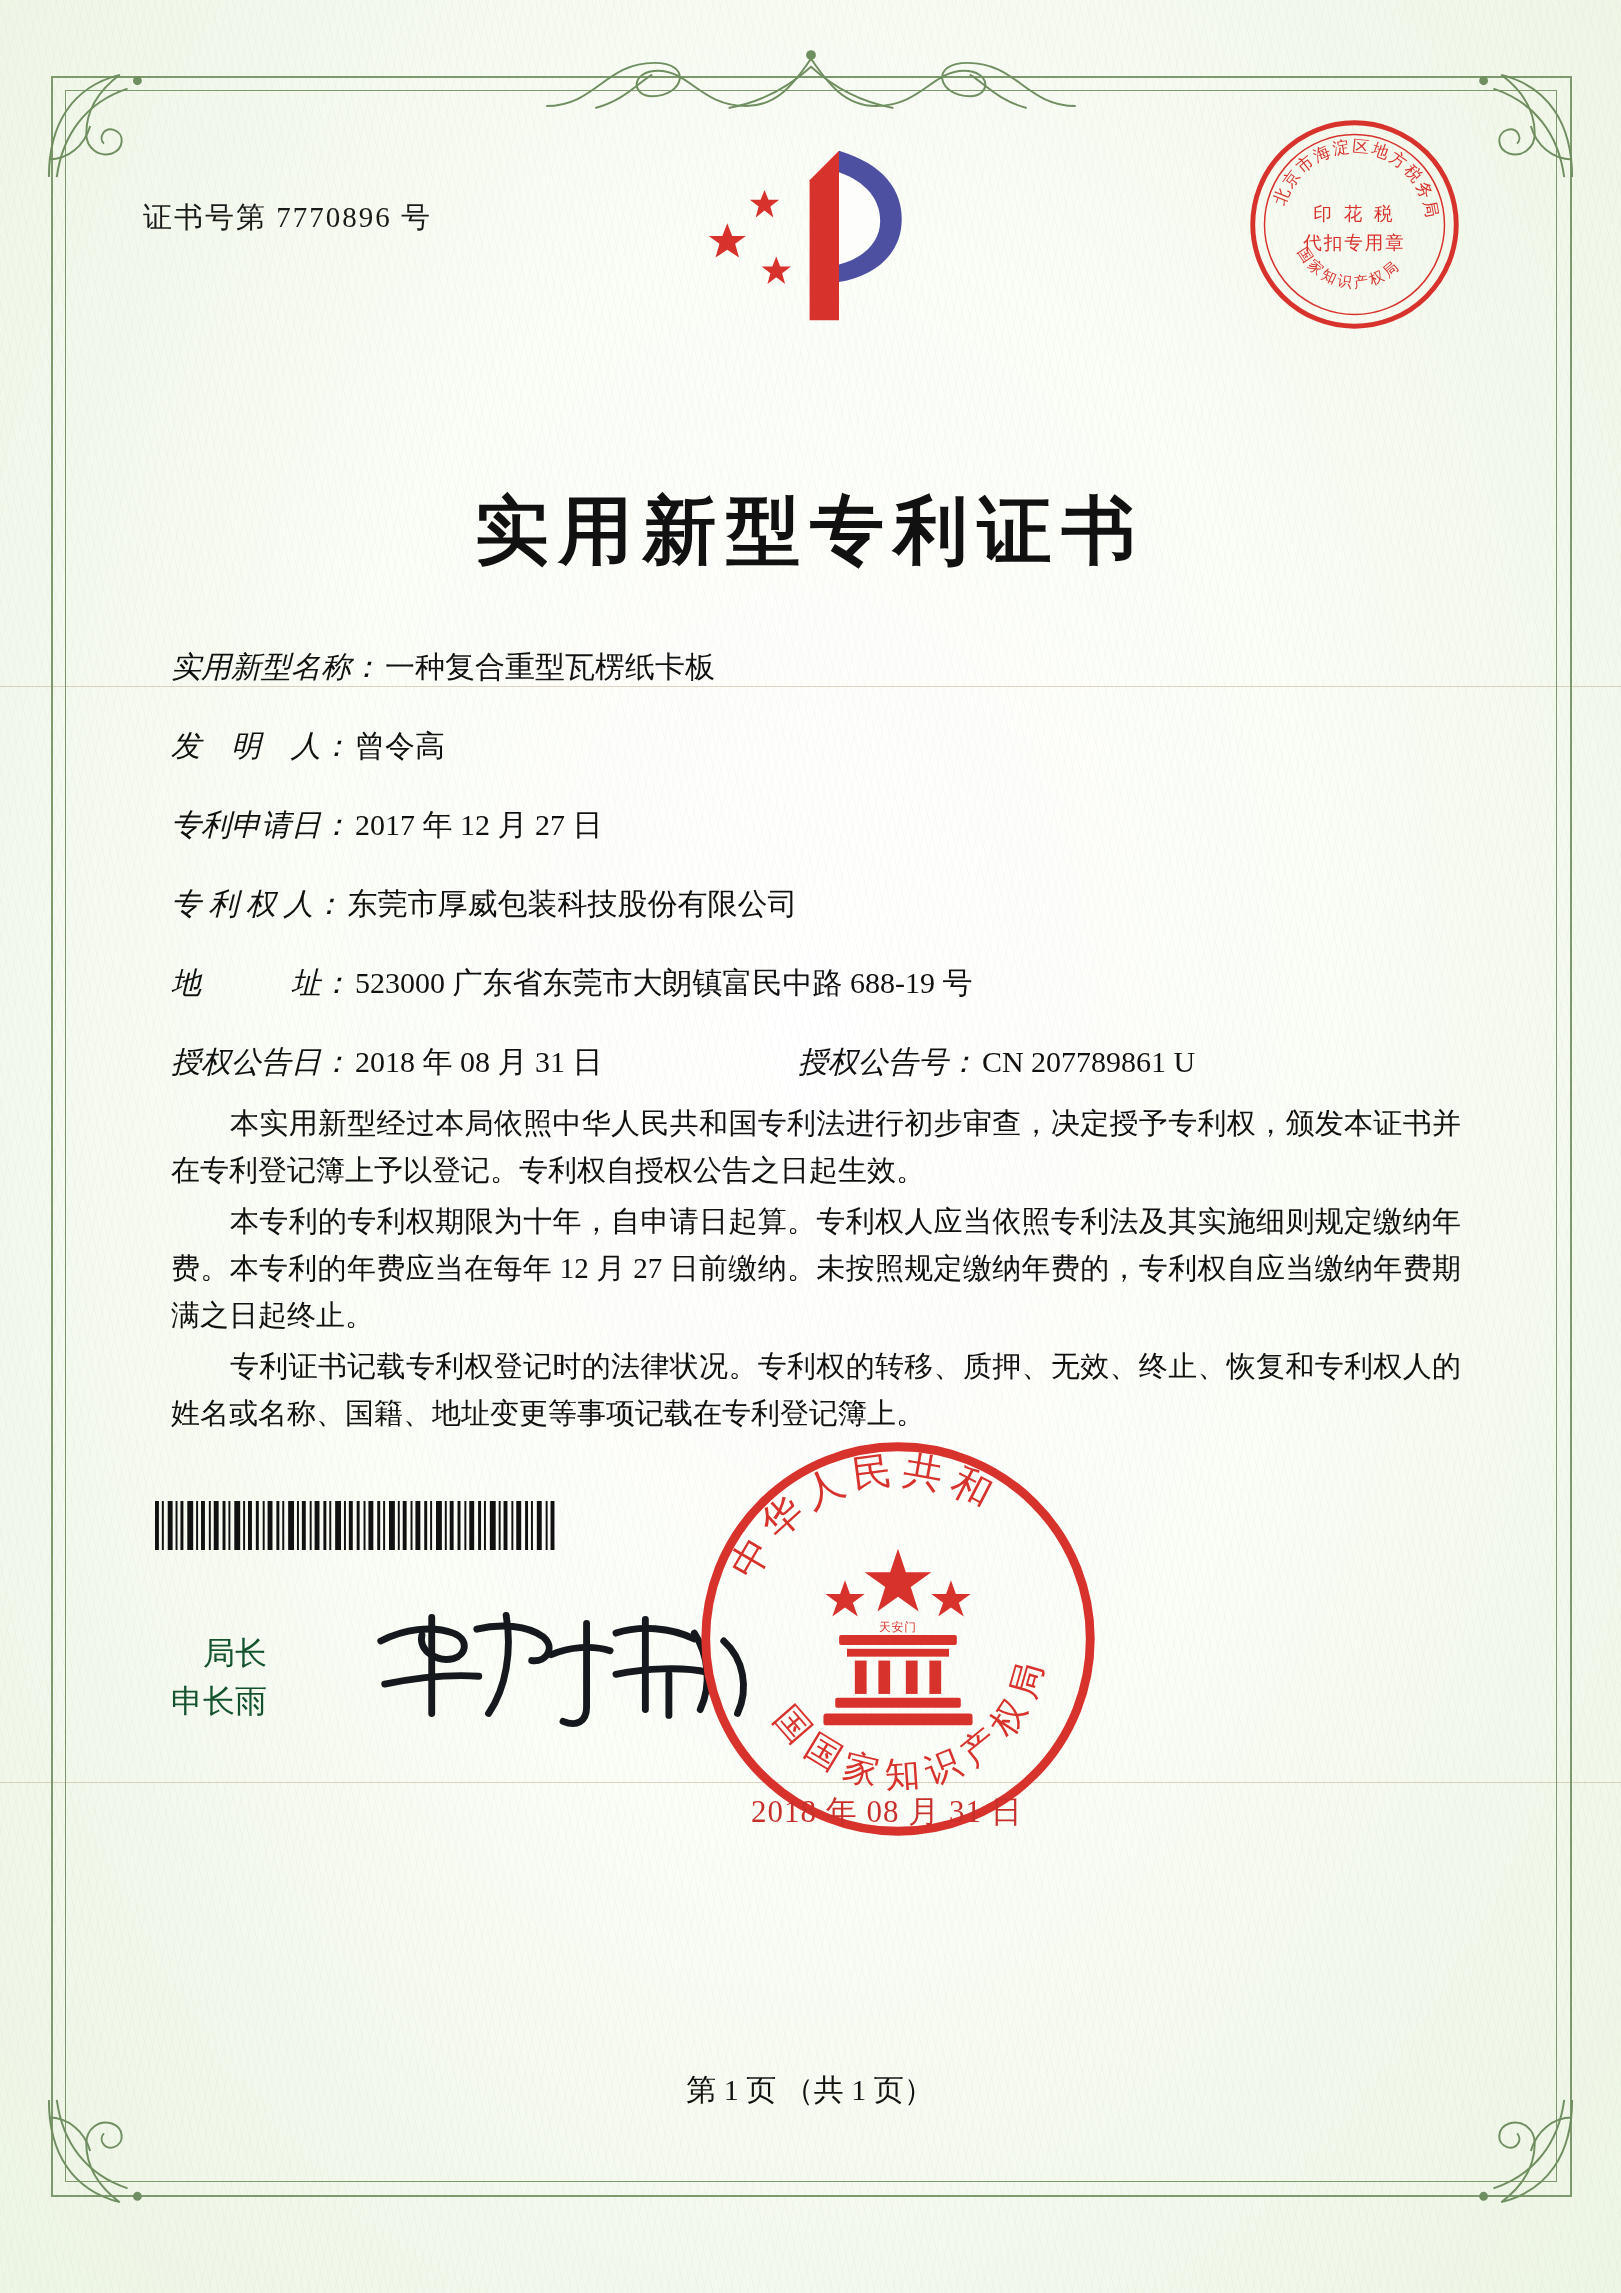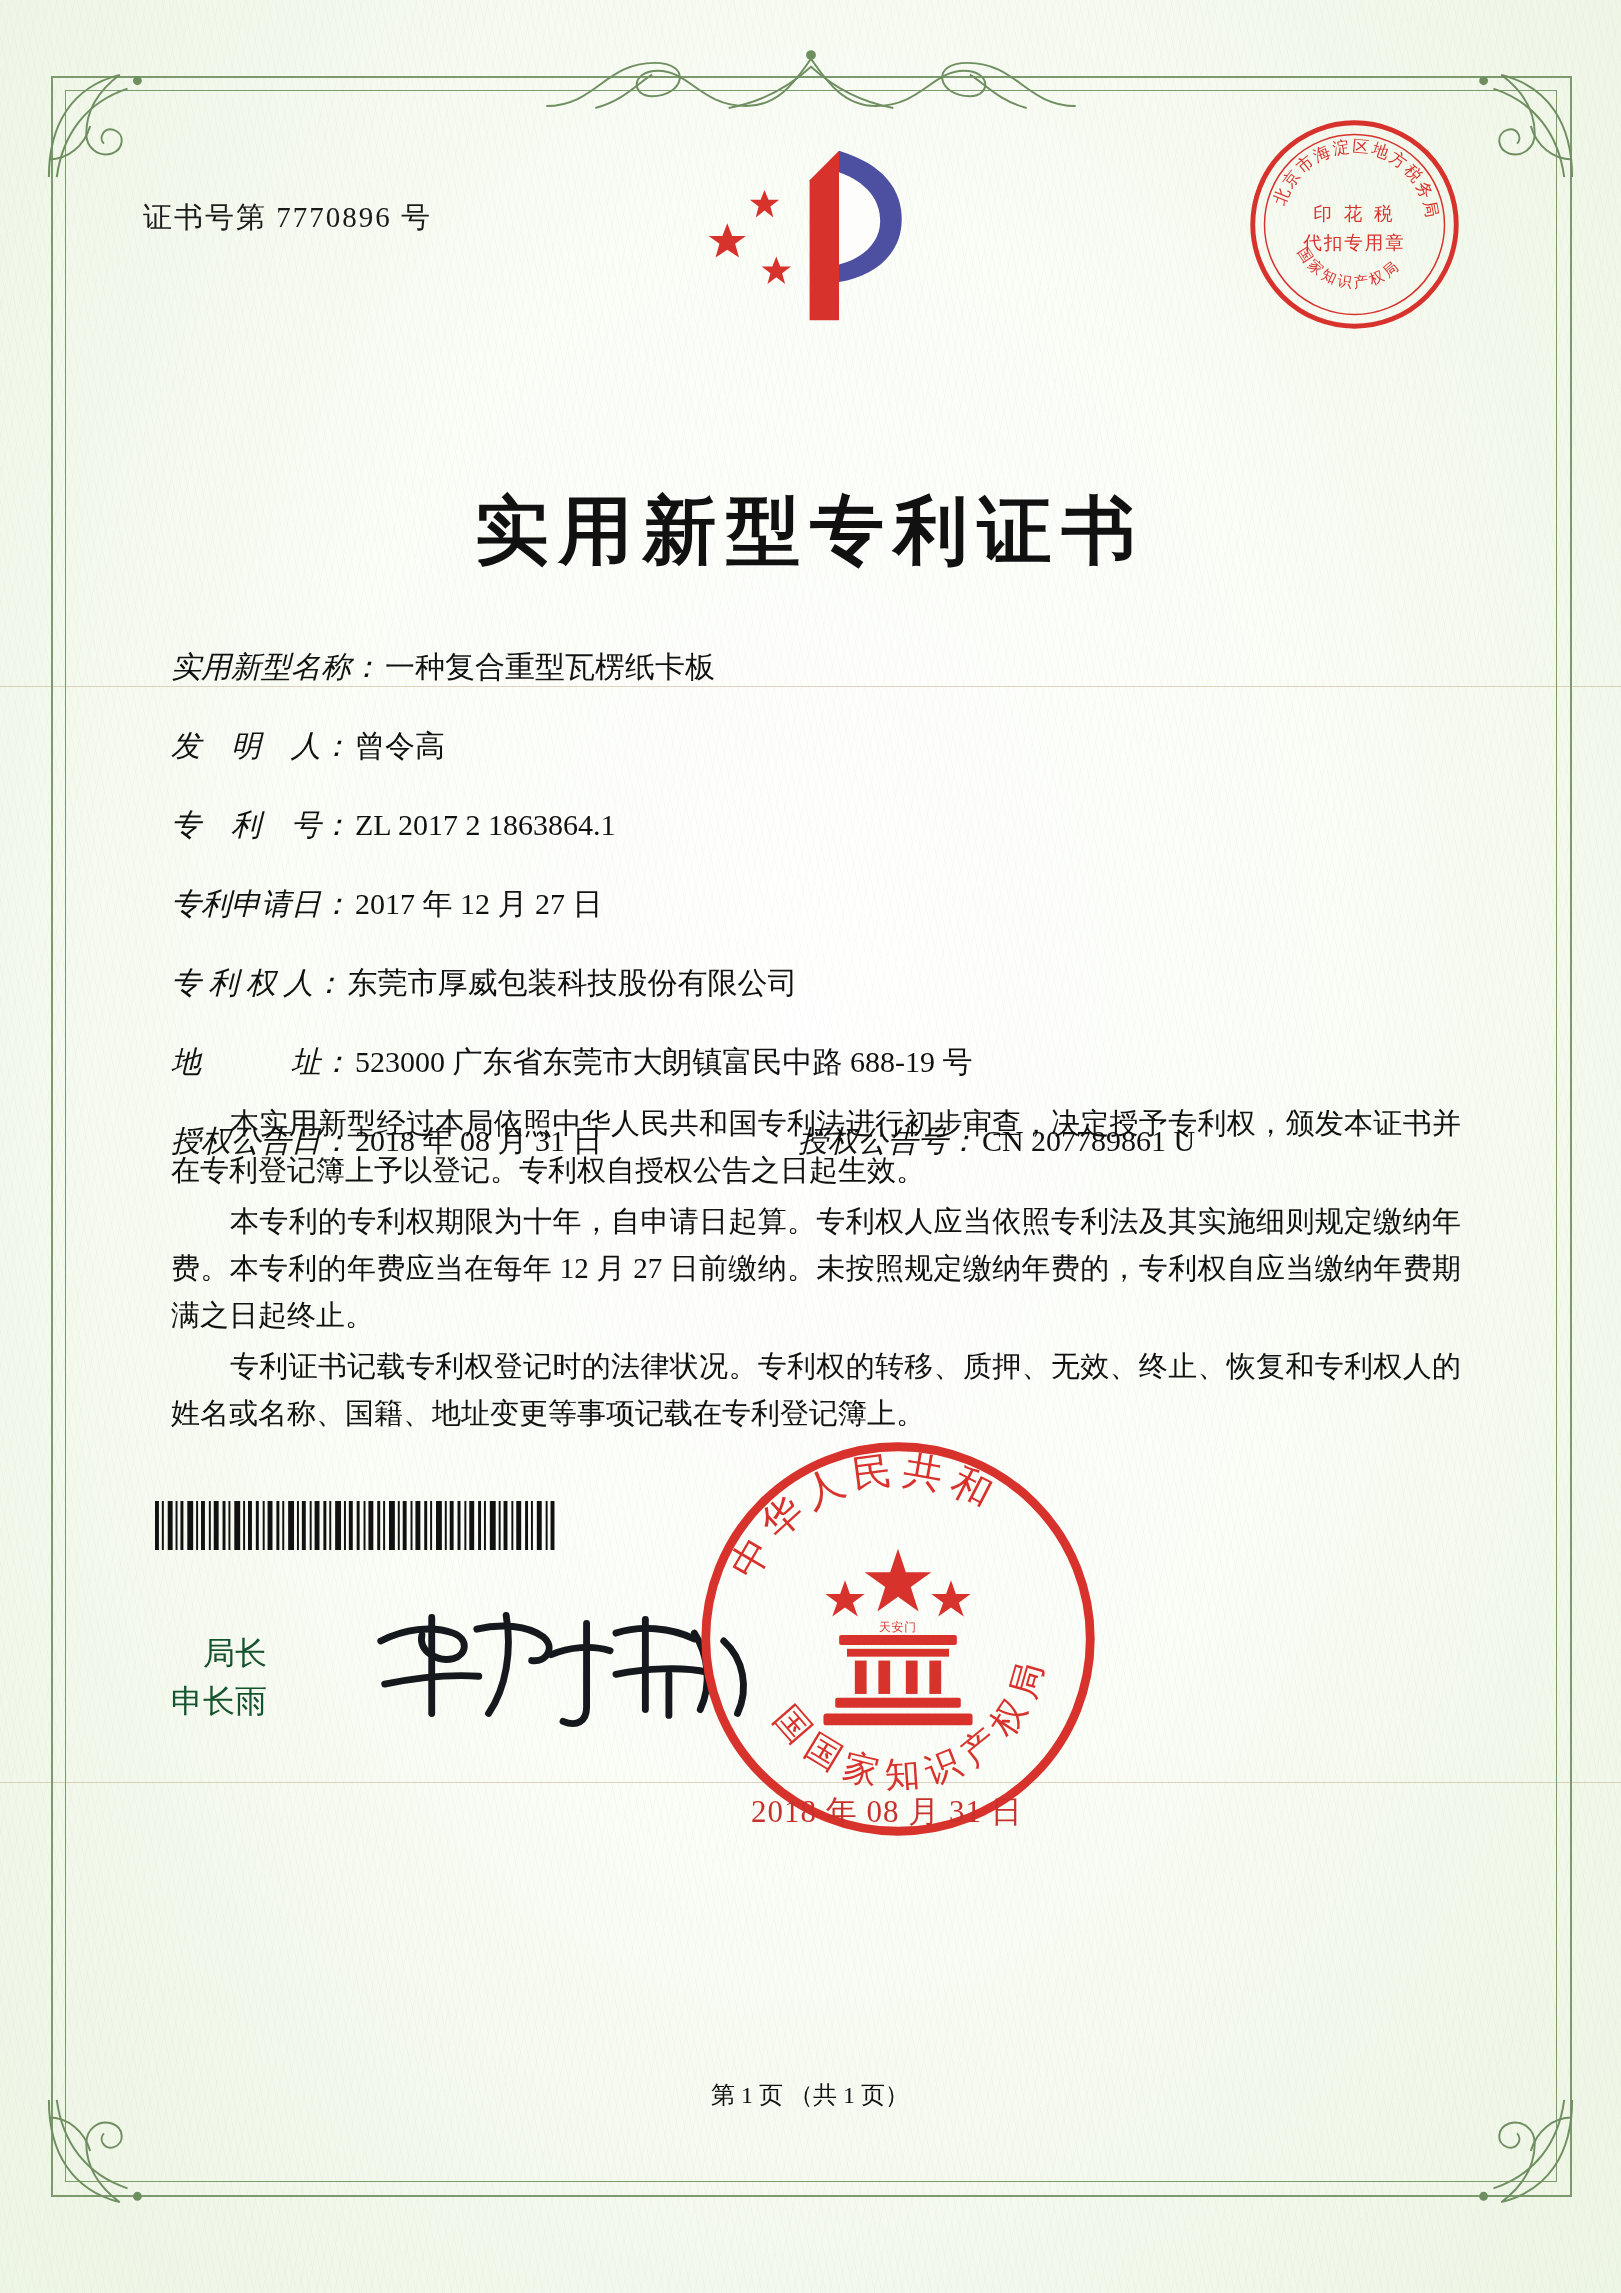--- a/index.html
+++ b/index.html
@@ -216,21 +216,21 @@
     font-size: 31px;
     color: #c8312b;
     letter-spacing: 1px;
   }
 
   .page-footer {
     position: absolute;
     left: 0; right: 0;
     bottom: 69px;
     text-align: center;
-    font-size: 24px;
+    font-size: 30px;
     color: #111;
   }
 </style>
 </head>
 <body>
 
 <div class="page">
   <div class="paper-bg"></div>
   <div class="paper-texture"></div>
   <div class="hairline h1"></div>
@@ -319,24 +319,20 @@
     <div class="main-title">实用新型专利证书</div>
 
     <div class="fields">
       <div class="field-row">
         <span class="field-label">实用新型名称：</span>
         <span class="field-value">一种复合重型瓦楞纸卡板</span>
       </div>
       <div class="field-row">
         <span class="field-label">发　明　人：</span>
         <span class="field-value">曾令高</span>
-      </div>
-      <div class="field-row">
-        <span class="field-label">专　利　号：</span>
-        <span class="field-value">ZL 2017 2 1863864.1</span>
       </div>
       <div class="field-row">
         <span class="field-label">专利申请日：</span>
         <span class="field-value">2017 年 12 月 27 日</span>
       </div>
       <div class="field-row">
         <span class="field-label">专 利 权 人：</span>
         <span class="field-value">东莞市厚威包装科技股份有限公司</span>
       </div>
       <div class="field-row">

